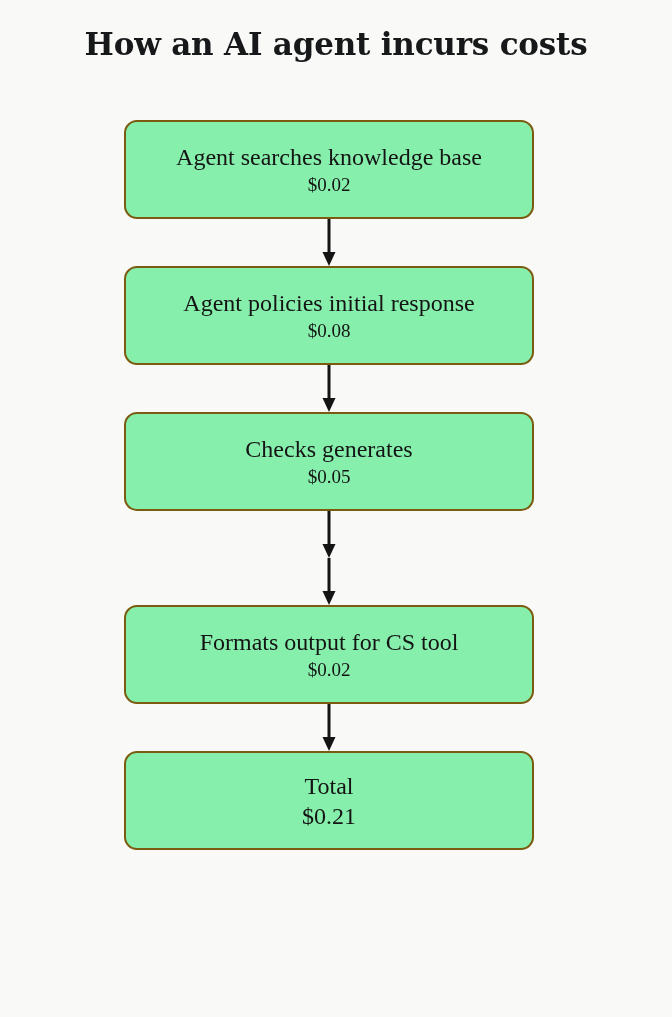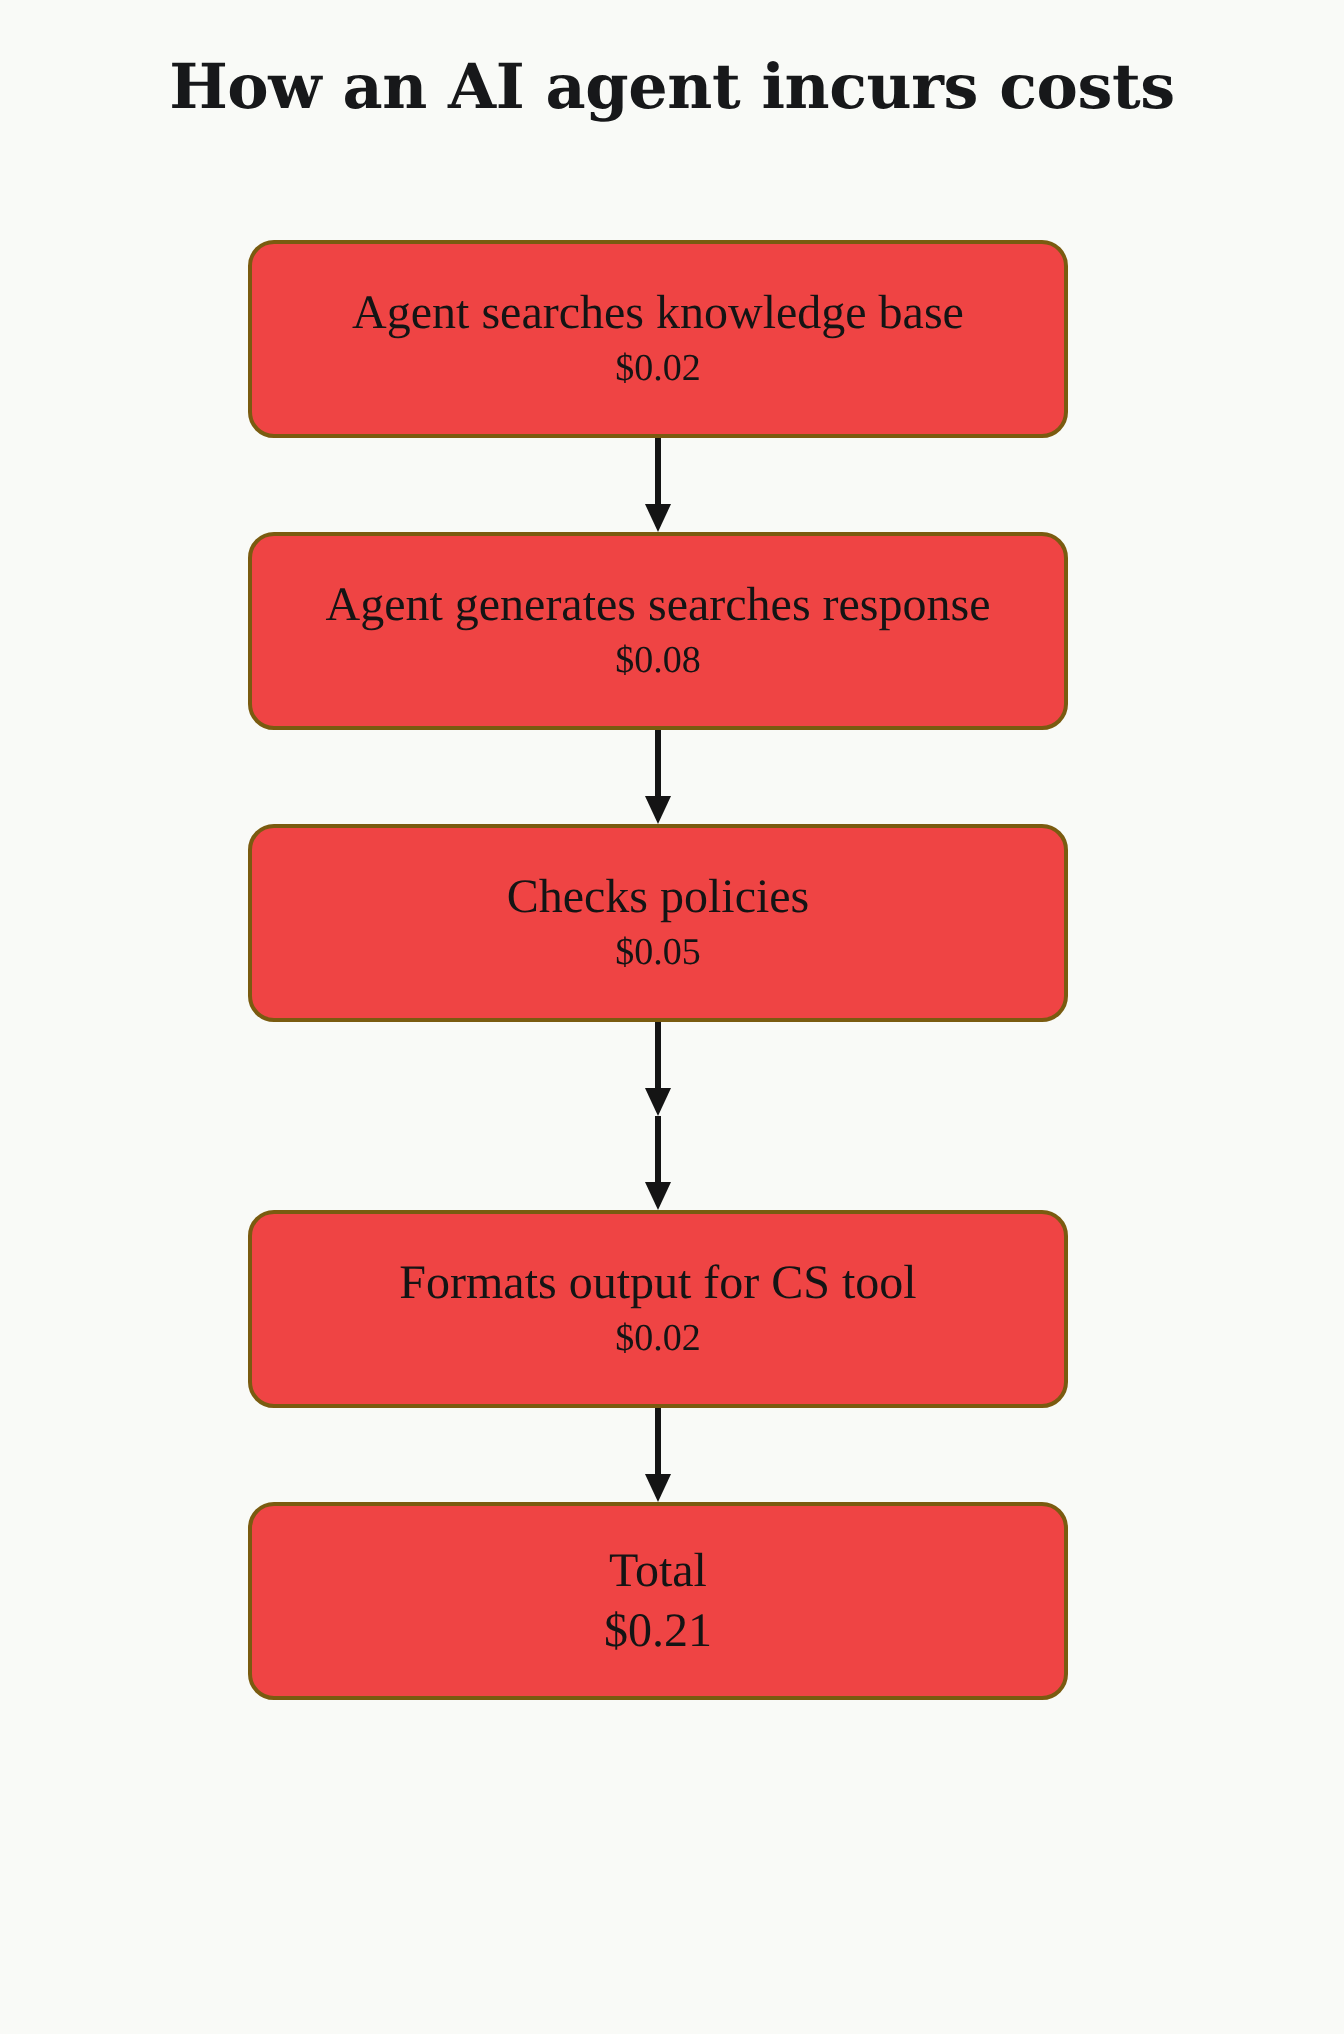--- a/index.html
+++ b/index.html
@@ -45,21 +45,21 @@
   .node-wrap {
     position: relative;
     width: 410px;
   }
 
   .node {
     position: relative;
     box-sizing: border-box;
     width: 410px;
     height: 99px;
-    background: #ef4444;
+    background: #86efac;
     border: 2px solid #7A5B10;
     border-radius: 13px;
     display: flex;
     flex-direction: column;
     align-items: center;
     justify-content: center;
     color: #141414;
     overflow: hidden;
   }
 
@@ -111,33 +111,33 @@
         </div>
       </div>
       <div class="connector">
         <svg width="410" height="47" viewBox="0 0 410 47">
           <line x1="205" y1="0" x2="205" y2="35" stroke="#141414" stroke-width="3"></line>
           <polygon points="198.5,33 211.5,33 205,47" fill="#141414"></polygon>
         </svg>
       </div>
       <div class="node-wrap">
         <div class="node">
-          <div class="node-label">Agent generates searches response</div>
+          <div class="node-label">Agent policies initial response</div>
           <div class="node-amount">$0.08</div>
         </div>
       </div>
       <div class="connector">
         <svg width="410" height="47" viewBox="0 0 410 47">
           <line x1="205" y1="0" x2="205" y2="35" stroke="#141414" stroke-width="3"></line>
           <polygon points="198.5,33 211.5,33 205,47" fill="#141414"></polygon>
         </svg>
       </div>
       <div class="node-wrap">
         <div class="node">
-          <div class="node-label">Checks policies</div>
+          <div class="node-label">Checks generates</div>
           <div class="node-amount">$0.05</div>
         </div>
       </div>
       <div class="connector">
         <svg width="410" height="47" viewBox="0 0 410 47">
           <line x1="205" y1="0" x2="205" y2="35" stroke="#141414" stroke-width="3"></line>
           <polygon points="198.5,33 211.5,33 205,47" fill="#141414"></polygon>
         </svg>
       </div>
       <div class="connector">

